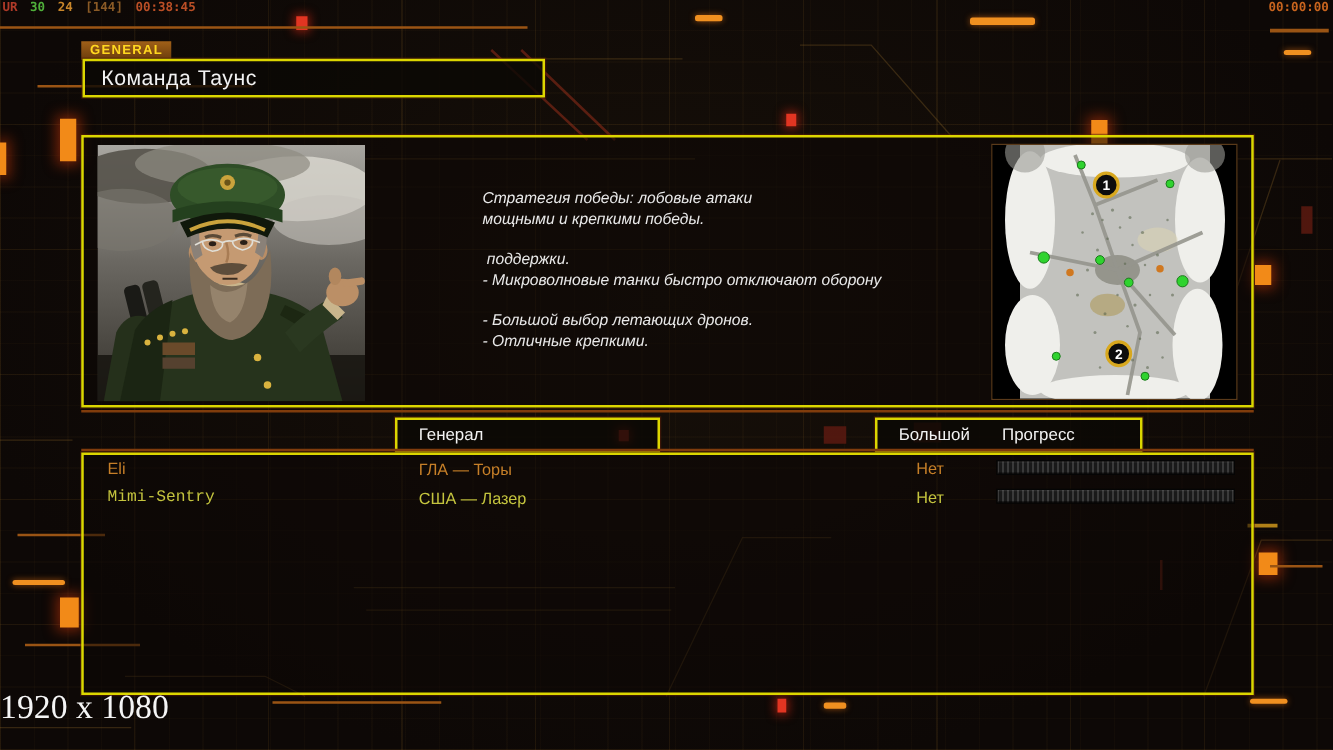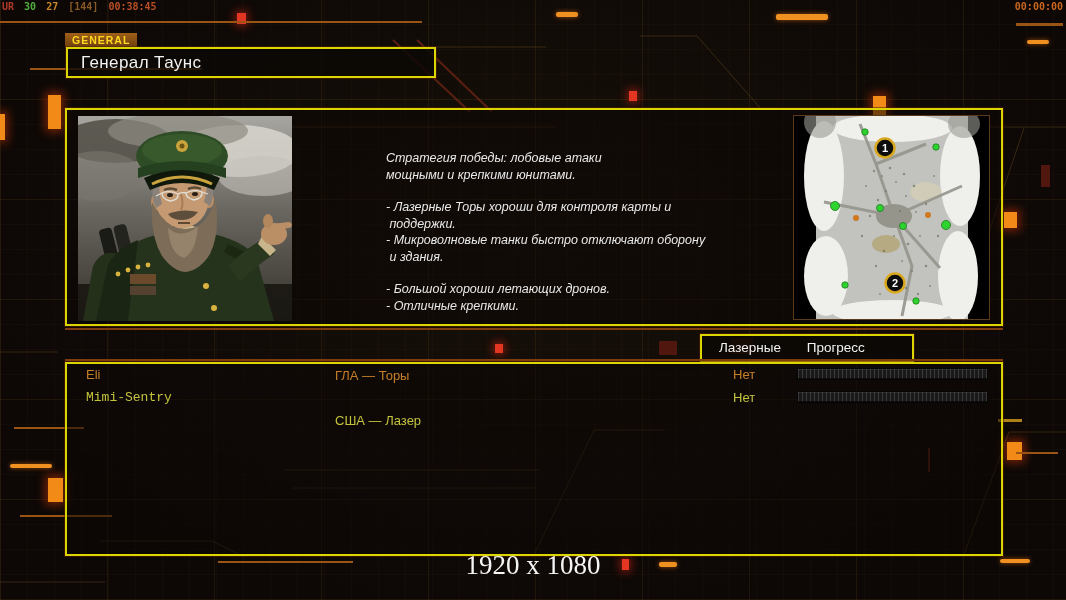--- a/index.html
+++ b/index.html
@@ -57,21 +57,21 @@
   .hbox .lbl{padding-left:17px;}
   .bottom-panel{left:65px;top:362px;width:938px;height:194px;}
 
   .rowtxt{position:absolute;font-size:13px;white-space:nowrap;}
   .pbar{position:absolute;width:191px;height:12px;border:1px solid #050505;
     background:repeating-linear-gradient(90deg,#3a3a3a 0 1px,#191919 1px 4px);
     box-shadow:inset 0 1px 0 rgba(255,255,255,0.08), inset 0 -1px 0 rgba(0,0,0,0.6);
     box-sizing:border-box;}
   .pfill{height:100%;background:#d0a020;width:0%;}
 
-  .footer-res{position:absolute;left:0;right:0;top:550px;text-align:center;
+  .footer-res{position:absolute;left:0;right:0;top:550px;text-align:left;
     font-family:"Liberation Serif",serif;font-size:27px;color:#f5f5f5;}
 </style>
 </head>
 <body>
 
 <div id="stage">
 
   <svg class="circuit" width="1066" height="600" viewBox="0 0 1066 600">
     <g stroke="rgba(160,120,45,0.28)" stroke-width="1" fill="none">
       <path d="M345,47 H546"></path>
@@ -120,29 +120,29 @@
   <div class="dec oline" style="left:1016px;top:23px;width:47px;height:3px;"></div>
   <div class="dec oline" style="left:218px;top:561px;width:135px;height:2px;"></div>
   <div class="dec oline" style="left:20px;top:515px;width:92px;height:2px;"></div>
   <div class="dec oline" style="left:1016px;top:452px;width:42px;height:2px;"></div>
   <div class="dec oline" style="left:14px;top:427px;width:70px;height:2px;"></div>
   <div class="dec oline" style="left:998px;top:419px;width:24px;height:3px;background:#b08018;"></div>
 
   <div class="stats">
     <span style="color: rgb(176, 58, 40);">UR</span>
     <span style="color: rgb(79, 174, 58);">30</span>
-    <span style="color: rgb(200, 134, 42);">27</span>
+    <span style="color: rgb(200, 134, 42);">24</span>
     <span style="color: rgb(138, 90, 38);">[144]</span>
     <span style="color: rgb(187, 79, 38);">00:38:45</span>
   </div>
   <div class="timer">00:00:00</div>
 
   <div class="gen-tab">GENERAL</div>
   <div class="ybox title-box">
-    <span>Генерал Таунс</span>
+    <span>Команда Таунс</span>
   </div>
 
   <div class="panel main-panel">
 
     <svg class="portrait" viewBox="0 0 214 205" width="214" height="205">
       <defs>
         <linearGradient id="sky" x1="0" y1="0" x2="0" y2="1">
           <stop offset="0" stop-color="#a8a6a0"></stop>
             <stop offset="0.45" stop-color="#6b6862"></stop>
             <stop offset="1" stop-color="#35322c"></stop>
@@ -205,28 +205,26 @@
         <path d="M100,78 Q104,76 108,77"></path>
         <path d="M84,77 L78,80"></path>
           <path d="M124,76 L130,78"></path>
       </g>
       <path d="M103,78 Q106,88 103,94" stroke="#a87c54" stroke-width="2" fill="none"></path>
       <path d="M100,107 L112,107" stroke="#3a2c20" stroke-width="1.5"></path>
     </svg>
 
     <div class="strategy">
       <div class="stline">Стратегия победы: лобовые атаки</div>
-      <div class="stline">мощными и крепкими юнитами.</div>
+      <div class="stline">мощными и крепкими победы.</div>
       <div class="stline"></div>
-      <div class="stline">- Лазерные Торы хороши для контроля карты и</div>
       <div class="stline"> поддержки.</div>
       <div class="stline">- Микроволновые танки быстро отключают оборону</div>
-      <div class="stline"> и здания.</div>
       <div class="stline"></div>
-      <div class="stline">- Большой хороши летающих дронов.</div>
+      <div class="stline">- Большой выбор летающих дронов.</div>
       <div class="stline">- Отличные крепкими.</div>
     </div>
 
     <div class="map-thumb">
       <svg viewBox="0 0 195 203" width="195" height="203">
         <rect width="195" height="203" fill="#000"></rect>
         <g transform="translate(22,0)">
           <rect width="152" height="203" fill="#c2c2be"></rect>
           <ellipse cx="8" cy="60" rx="20" ry="55" fill="#efefeb"></ellipse>
           <ellipse cx="144" cy="60" rx="20" ry="50" fill="#efefeb"></ellipse>
@@ -298,38 +296,41 @@
           <g>
             <circle cx="79" cy="167" r="9.5" fill="#0d0d0d" stroke="#d8a81e" stroke-width="2.5"></circle>
             <text x="79" y="171" text-anchor="middle" font-size="11" font-weight="bold" fill="#ffffff" font-family="Liberation Sans, sans-serif">2</text>
           </g>
         </g>
       </svg>
     </div>
   </div>
   <div class="accent" style="left:65px;top:328px;width:938px;"></div>
 
+  <div class="ybox hbox" style="left:316px;top:334px;width:212px;">
+    <span class="lbl">Генерал</span>
+  </div>
   <div class="ybox hbox" style="left:700px;top:334px;width:214px;">
-    <span class="lbl">Лазерные</span>
+    <span class="lbl">Большой</span>
     <span class="lbl" style="padding-left:22px;">Прогресс</span>
   </div>
 
   <div class="accent" style="left:65px;top:359px;width:938px;"></div>
 
   <div class="panel bottom-panel"></div>
 
   <span class="rowtxt" style="left: 86px; top: 367px; color: rgb(198, 127, 40);">Eli</span>
   <span class="rowtxt" style="left: 335px; top: 368px; color: rgb(198, 127, 40);">ГЛА — Торы</span>
   <span class="rowtxt" style="left: 733px; top: 367px; color: rgb(198, 127, 40);">Нет</span>
   <div class="pbar" style="left:797px;top:368px;">
     <div class="pfill" style="width: 0%;"></div>
   </div>
 
   <span class="rowtxt" style="left: 86px; top: 390px; color: rgb(196, 196, 62); font-family: Liberation Mono, monospace;">Mimi-Sentry</span>
-  <span class="rowtxt" style="left: 335px; top: 391px; color: rgb(196, 196, 62); margin-top: 22px;">США — Лазер</span>
+  <span class="rowtxt" style="left: 335px; top: 391px; color: rgb(196, 196, 62);">США — Лазер</span>
   <span class="rowtxt" style="left: 733px; top: 390px; color: rgb(196, 196, 62);">Нет</span>
   <div class="pbar" style="left:797px;top:391px;">
     <div class="pfill" style="width: 0%;"></div>
   </div>
 
   <div class="footer-res">1920 x 1080</div>
 
 </div>
 
 </body></html>

